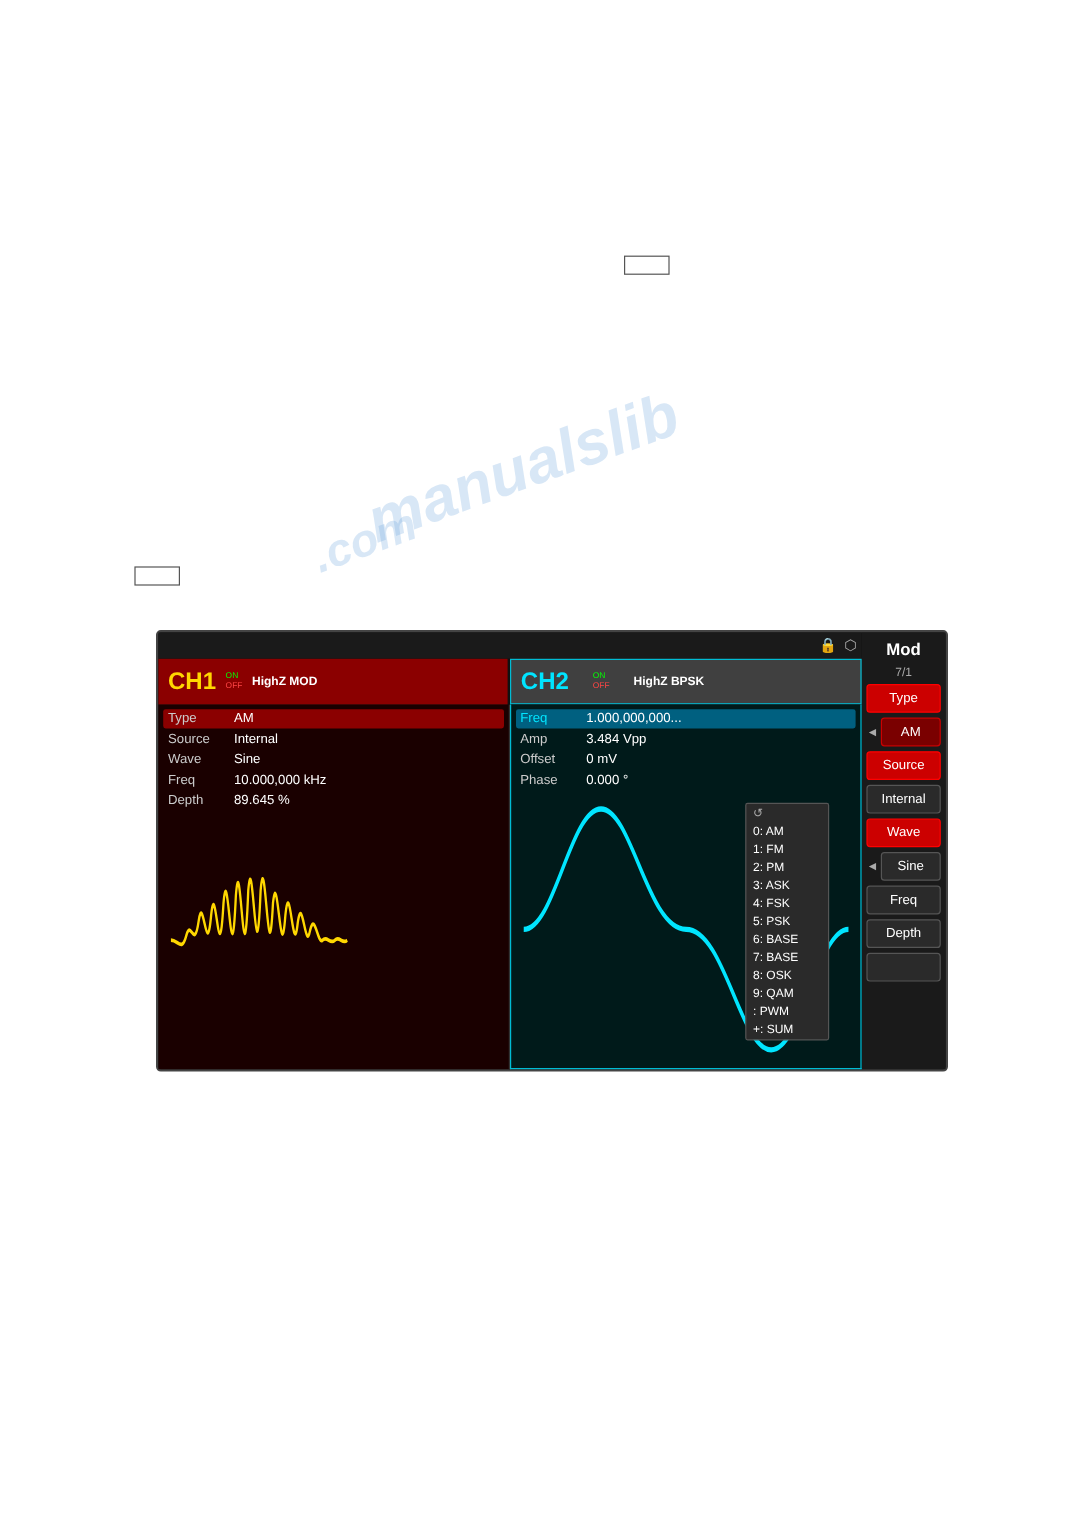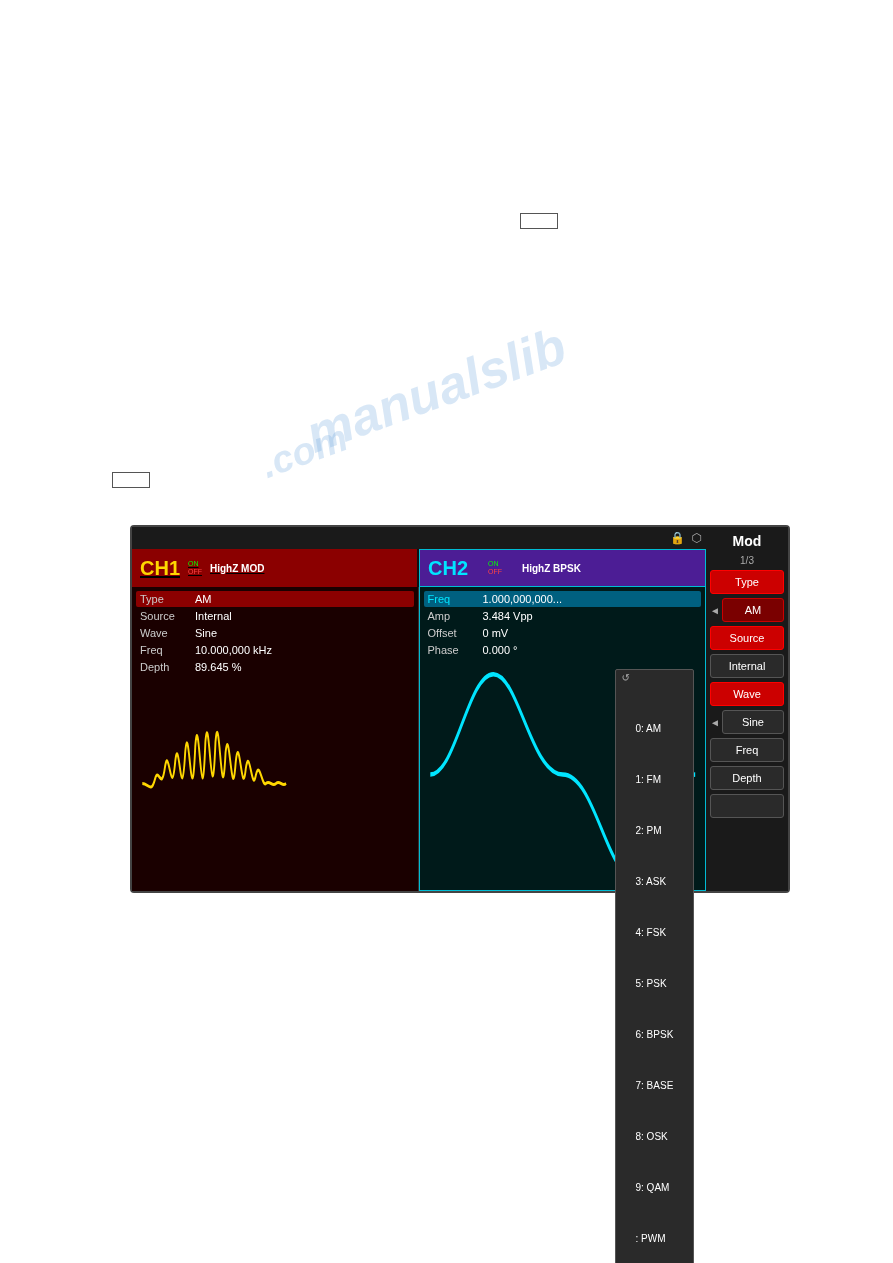--- a/index.html
+++ b/index.html
@@ -83,24 +83,23 @@
     }
 
     .ch1-header {
       background: #8b0000;
       flex: 1;
       display: flex;
       align-items: center;
       padding: 4px 8px;
       gap: 8px;
       margin-right: 2px;
-      text-decoration: underline;
     }
     .ch2-header {
-      background: #4c1d95;
+      background: #404040;
       flex: 1;
       display: flex;
       align-items: center;
       padding: 4px 8px;
       gap: 20px;
       border: 1.5px solid #00bcd4;
     }
 
     .ch-label-ch1 {
       color: #ffd700;
@@ -192,21 +191,21 @@
     }
     .waveform-ch2 {
       flex: 1;
       margin-top: 4px;
       position: relative;
       min-height: 80px;
     }
 
     
     .right-sidebar {
-      width: 82px;
+      width: 70px;
       background: #1a1a1a;
       display: flex;
       flex-direction: column;
       padding: 4px;
       gap: 4px;
     }
 
     .sidebar-title {
       color: #ffffff;
       font-size: 14px;
@@ -258,24 +257,23 @@
       left: 195px;
       background: #2a2a2a;
       border: 1px solid #555;
       border-radius: 2px;
       z-index: 50;
       min-width: 70px;
     }
     .dropdown-item {
       color: #ffffff;
       font-size: 10px;
-      padding: 2px 20px;
+      padding: 2px 6px;
       cursor: pointer;
       white-space: nowrap;
-      margin-top: 36px;
     }
     .dropdown-spinner {
       color: #aaa;
       font-size: 10px;
       padding: 2px 6px;
     }
 
     svg.waveform-svg {
       width: 100%;
       height: 100%;
@@ -396,35 +394,35 @@
         </div>
 
         <div class="dropdown-menu">
           <div class="dropdown-spinner">↺</div>
           <div class="dropdown-item">0: AM</div>
           <div class="dropdown-item">1: FM</div>
           <div class="dropdown-item">2: PM</div>
           <div class="dropdown-item">3: ASK</div>
           <div class="dropdown-item">4: FSK</div>
           <div class="dropdown-item">5: PSK</div>
-          <div class="dropdown-item">6: BPSK</div>
+          <div class="dropdown-item">6: BASE</div>
           <div class="dropdown-item">7: BASE</div>
           <div class="dropdown-item">8: OSK</div>
           <div class="dropdown-item">9: QAM</div>
           <div class="dropdown-item">: PWM</div>
           <div class="dropdown-item">+: SUM</div>
         </div>
       </div>
 
     </div>
   </div>
 
   <div class="right-sidebar">
     <div class="sidebar-title">Mod</div>
-    <div class="sidebar-page">1/3</div>
+    <div class="sidebar-page">7/1</div>
 
     <div class="sidebar-btn active-red">Type</div>
 
     <div class="sidebar-btn-row">
       <span class="chevron">◄</span>
       <div class="sidebar-btn active-dark-red" style="flex:1;">AM</div>
     </div>
 
     <div class="sidebar-btn active-red">Source</div>
     <div class="sidebar-btn">Internal</div>

